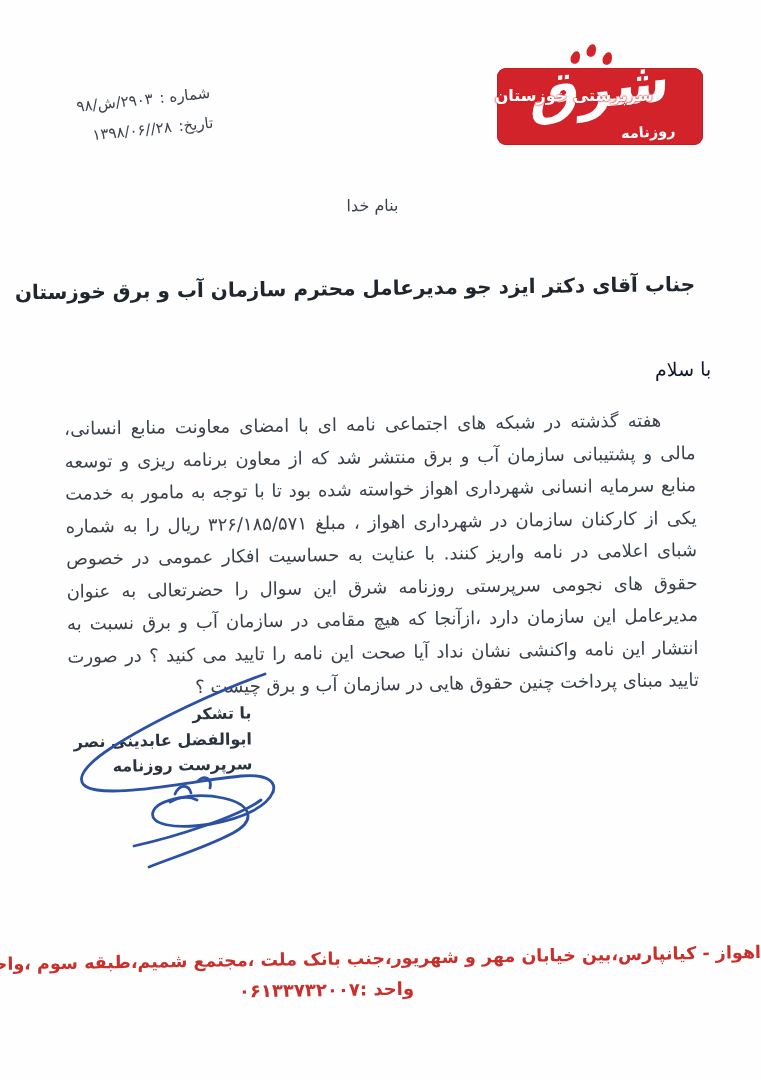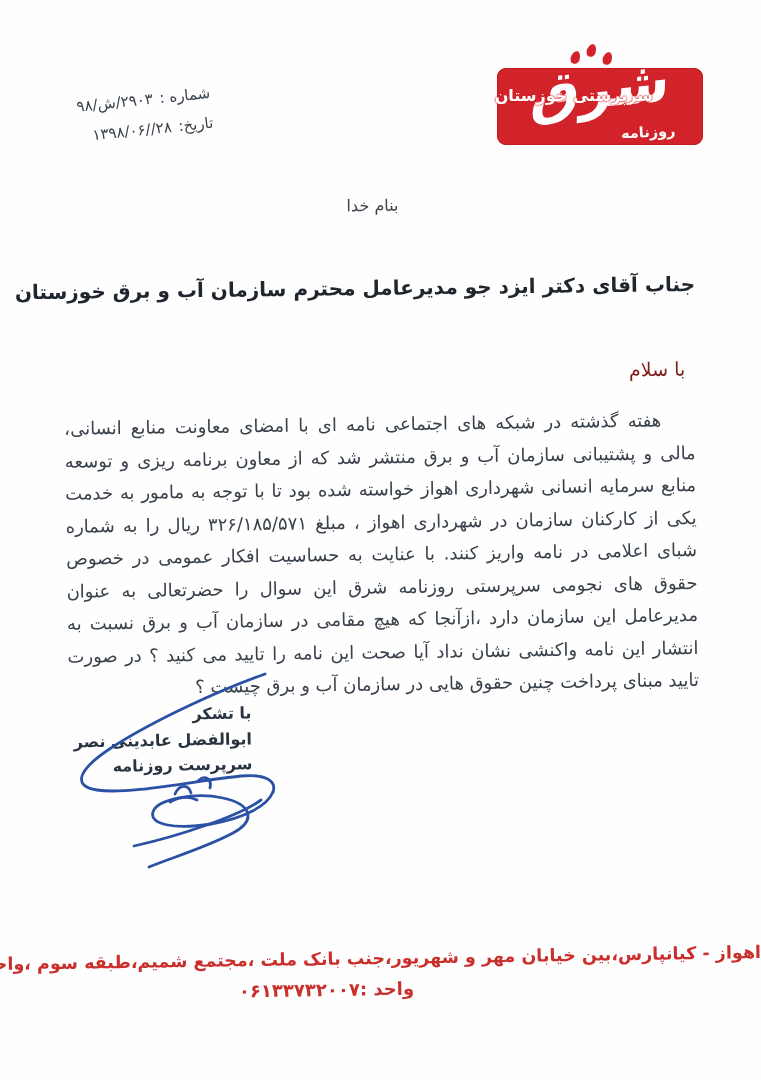--- a/index.html
+++ b/index.html
@@ -46,21 +46,21 @@
   .bismillah{
     position:absolute;left:0;right:0;top:196px;text-align:center;
     font-size:16px;color:#3a424c;transform:translateX(-8px) rotate(-0.6deg);
   }
   .recipient{
     position:absolute;right:66px;left:40px;top:272px;text-align:right;
     font-size:20px;font-weight:bold;color:#20262e;white-space:nowrap;
     transform:rotate(-0.7deg);transform-origin:right center;
   }
   .salutation{
-    position:absolute;right:76px;top:358px;font-size:19px;color:#7f1d1d;
+    position:absolute;right:50px;top:358px;font-size:19px;color:#0f172a;
     transform:rotate(-0.8deg);
   }
   .letter-body{
     position:absolute;right:66px;left:64px;top:404px;
     font-size:18px;line-height:32.5px;color:#39414b;
     text-align:justify;text-align-last:right;text-indent:34px;
     transform:rotate(-0.8deg);transform-origin:right top;
   }
   
   .sig-text{

